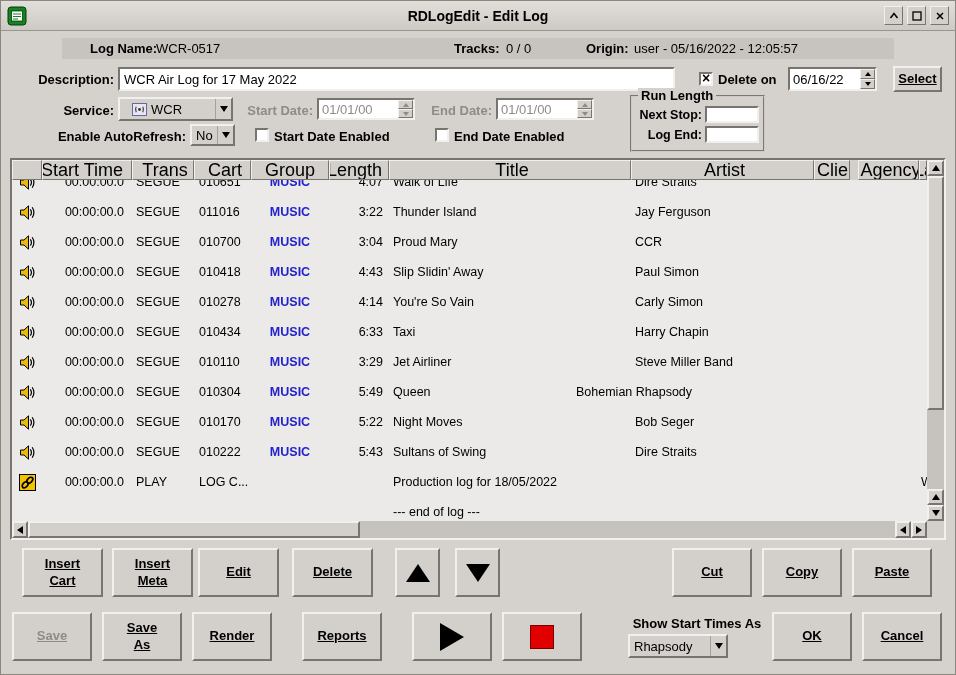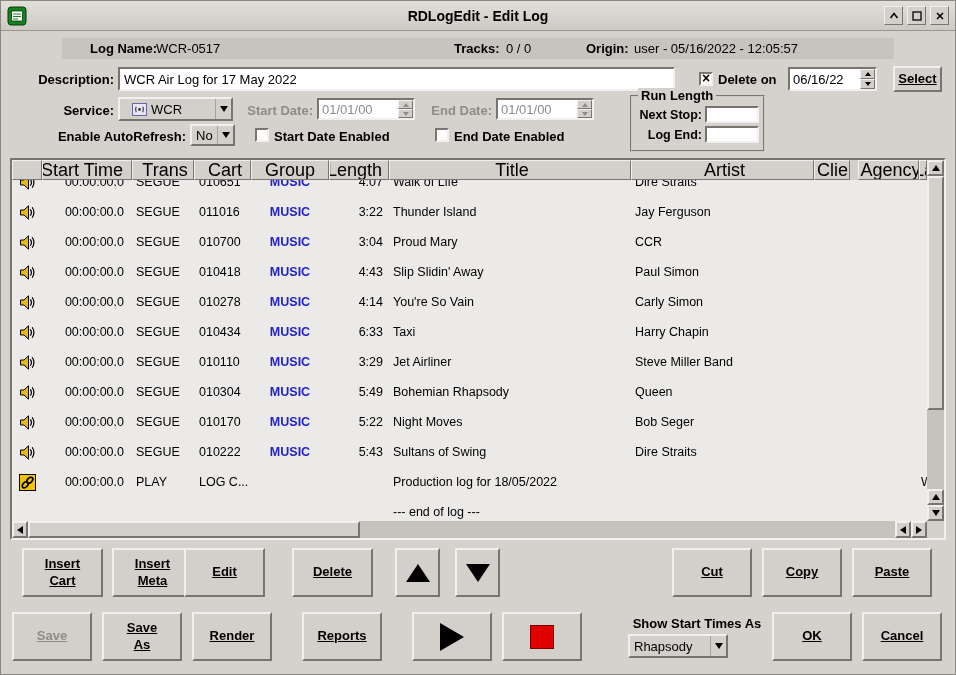--- a/index.html
+++ b/index.html
@@ -399,22 +399,22 @@
               <path d="M1.5 6 L5 6 L9.5 1.8 L9.5 15.2 L5 11 L1.5 11 Z" fill="#e8b90f" stroke="#000"></path>
               <path d="M11.3 5.3 Q13.6 8.5 11.3 11.7" fill="none" stroke="#000" stroke-width="1.2"></path>
               <path d="M13.2 3.2 Q16.6 8.5 13.2 13.8" fill="none" stroke="#000" stroke-width="1.2"></path>
             </svg>
           </div>
           <div class="td w1">00:00:00.0</div>
           <div class="td w2">SEGUE</div>
           <div class="td w3">010304</div>
           <div class="td w4">MUSIC</div>
           <div class="td w5">5:49</div>
+          <div class="td w7">Queen</div>
           <div class="td w6">Bohemian Rhapsody</div>
-          <div class="td w7">Queen</div>
           <div class="td w8"></div>
           <div class="td w9"></div>
           <div class="td w10"></div>
         </div>
         <div class="trow">
           <div class="td w0">
             <svg width="17" height="17" viewBox="0 0 17 17">
               <path d="M1.5 6 L5 6 L9.5 1.8 L9.5 15.2 L5 11 L1.5 11 Z" fill="#e8b90f" stroke="#000"></path>
               <path d="M11.3 5.3 Q13.6 8.5 11.3 11.7" fill="none" stroke="#000" stroke-width="1.2"></path>
               <path d="M13.2 3.2 Q16.6 8.5 13.2 13.8" fill="none" stroke="#000" stroke-width="1.2"></path>
@@ -510,21 +510,21 @@
         <span class="tri tri-right-s"></span>
       </div>
   </div>
   <div class="sb-corner"></div>
 </div>
 
 <button class="pbtn" style="left:22px;  top:548px; width:81px; height:49px;">Insert
 Cart</button>
 <button class="pbtn" style="left:112px; top:548px; width:81px; height:49px;">Insert
 Meta</button>
-<button class="pbtn" style="left:184px; top:548px; width:81px; height:49px;">Edit</button>
+<button class="pbtn" style="left:198px; top:548px; width:81px; height:49px;">Edit</button>
 <button class="pbtn" style="left:292px; top:548px; width:81px; height:49px;">Delete</button>
 <button class="pbtn" style="left:395px; top:548px; width:45px; height:49px;"><span class="tri tri-up-b"></span></button>
 <button class="pbtn" style="left:455px; top:548px; width:45px; height:49px;"><span class="tri tri-down-b"></span></button>
 <button class="pbtn" style="left:672px; top:548px; width:80px; height:49px;">Cut</button>
 <button class="pbtn" style="left:762px; top:548px; width:80px; height:49px;">Copy</button>
 <button class="pbtn" style="left:852px; top:548px; width:80px; height:49px;">Paste</button>
 
 <button class="pbtn disabled" style="left:12px;  top:612px; width:80px; height:49px;">Save</button>
 <button class="pbtn" style="left:102px; top:612px; width:80px; height:49px;">Save
 As</button>

